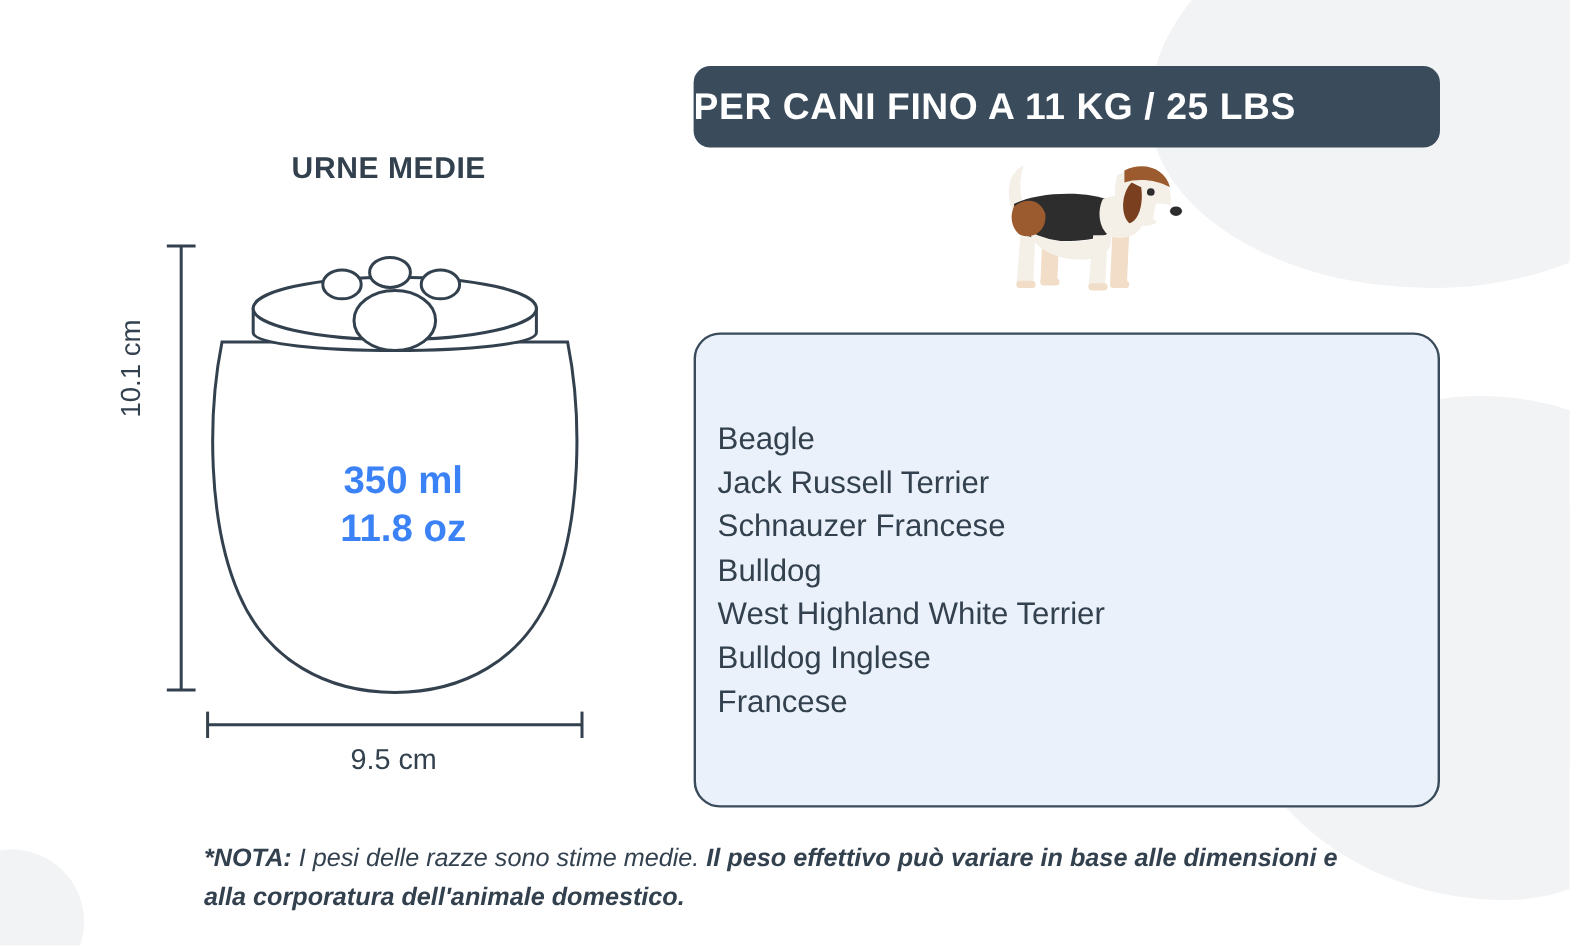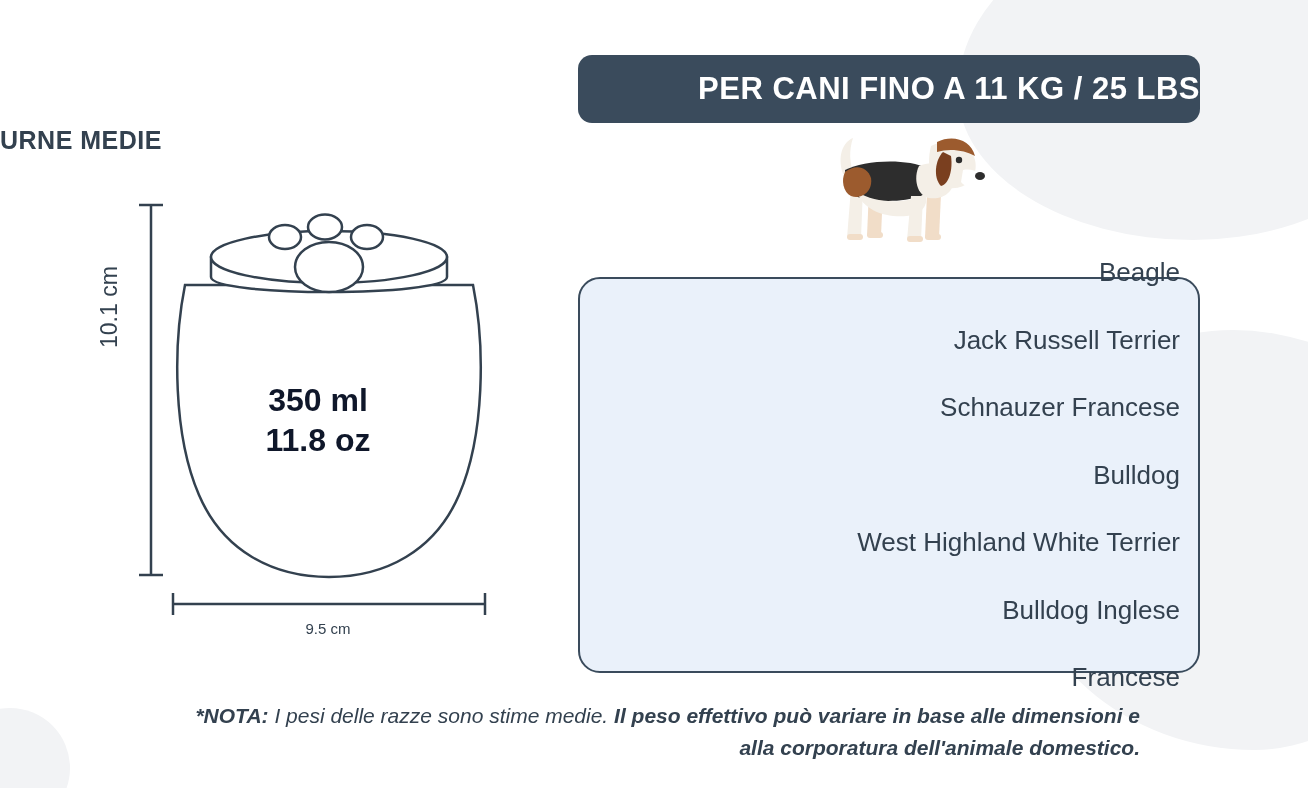--- a/index.html
+++ b/index.html
@@ -63,24 +63,26 @@
     left: 0;
     top: 0;
     width: 560px;
     height: 700px;
   }
   .urn-title {
     position: absolute;
     top: 126px;
     left: 0;
     width: 560px;
+    text-align: center;
     font-size: 25px;
     font-weight: bold;
     letter-spacing: 0.5px;
     color: #33414f;
+    padding-left: 44px;
   }
   .urn-figure {
     position: absolute;
     left: 95px;
     top: 185px;
     width: 420px;
     height: 480px;
   }
   .urn-figure svg { display: block; }
 
@@ -93,32 +95,32 @@
     font-size: 23px;
     color: #33414f;
     white-space: nowrap;
   }
   .width-label {
     position: absolute;
     left: 168px;
     top: 620px;
     width: 320px;
     text-align: center;
-    font-size: 15px;
+    font-size: 24px;
     color: #33414f;
   }
   .volume-text {
     position: absolute;
-    left: 158px;
+    left: 176px;
     top: 380px;
     width: 320px;
     text-align: center;
     font-size: 32px;
     font-weight: bold;
-    color: #0f172a;
+    color: #3b82f6;
     line-height: 1.25;
   }
 
   
   .right-col {
     position: absolute;
     left: 578px;
     top: 0;
     width: 640px;
     height: 700px;
@@ -126,21 +128,21 @@
   .weight-banner {
     position: absolute;
     left: 0;
     top: 55px;
     width: 622px;
     height: 68px;
     background: #3a4b5c;
     border-radius: 14px;
     display: flex;
     align-items: center;
-    justify-content: flex-end;
+    justify-content: flex-start;
     box-sizing: border-box;
   }
   .weight-banner span {
     color: #ffffff;
     font-size: 31px;
     font-weight: bold;
     letter-spacing: 0.5px;
   }
   .dog-illustration {
     position: absolute;
@@ -156,40 +158,39 @@
     left: 0;
     top: 277px;
     width: 622px;
     height: 396px;
     background: #eaf1fa;
     border: 2.5px solid #3a4b5c;
     border-radius: 22px;
     box-sizing: border-box;
     display: flex;
     flex-direction: column;
-    align-items: flex-end;
+    align-items: flex-start;
     justify-content: center;
     padding: 8px 18px;
-    gap: 31px;
   }
   .breed-item {
     font-size: 26px;
     line-height: 36.5px;
     color: #33414f;
     text-align: center;
     white-space: nowrap;
   }
 
   
   .footnote {
     position: absolute;
     left: 170px;
     top: 700px;
     width: 970px;
-    text-align: right;
+    text-align: left;
     font-size: 21px;
     font-style: italic;
     line-height: 32px;
     color: #33414f;
   }
   .footnote b { font-weight: bold; }
 </style>
 </head>
 <body>
 

